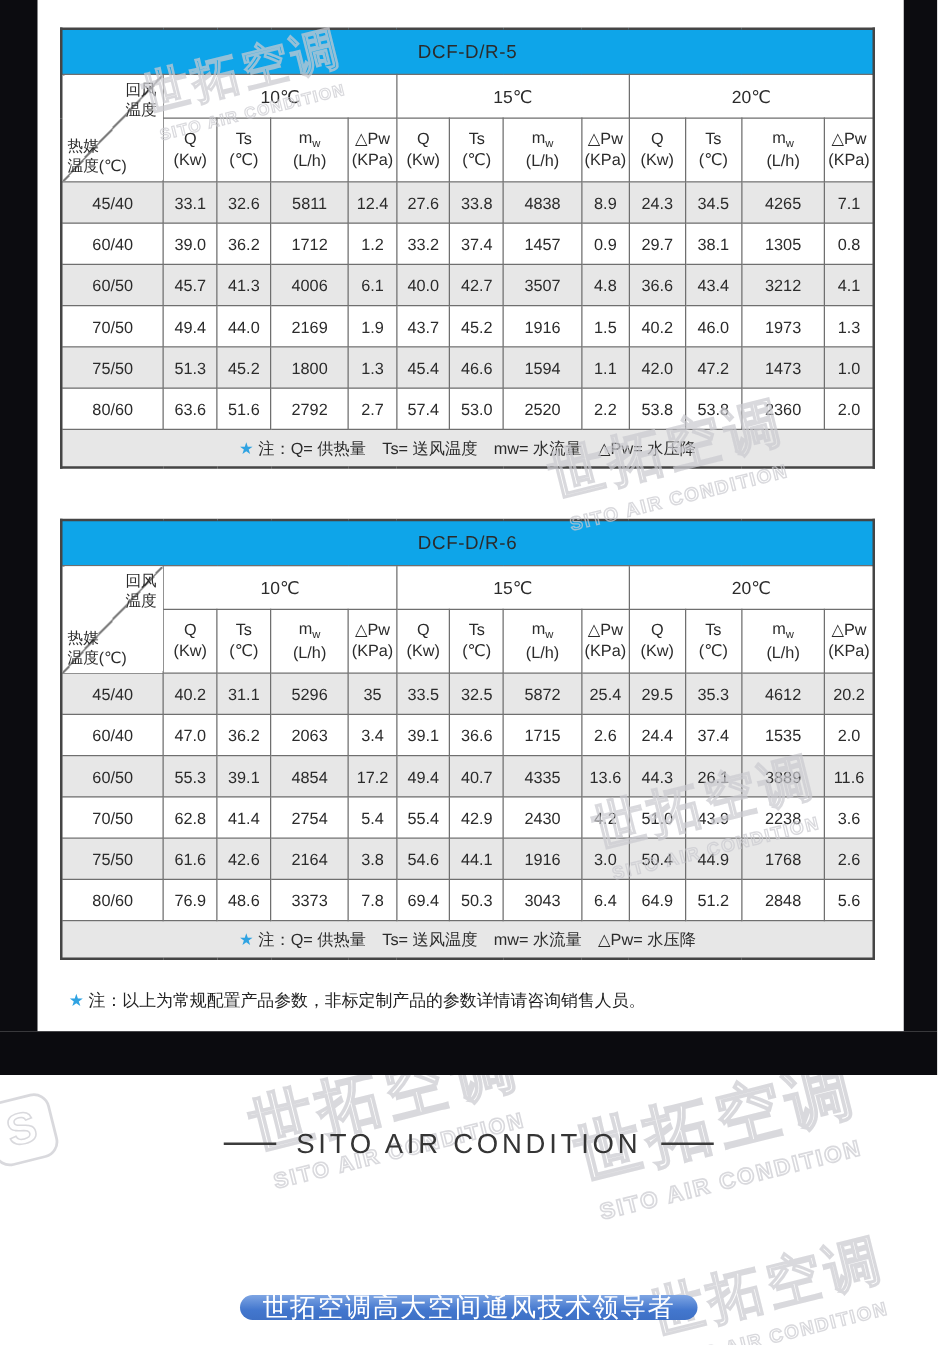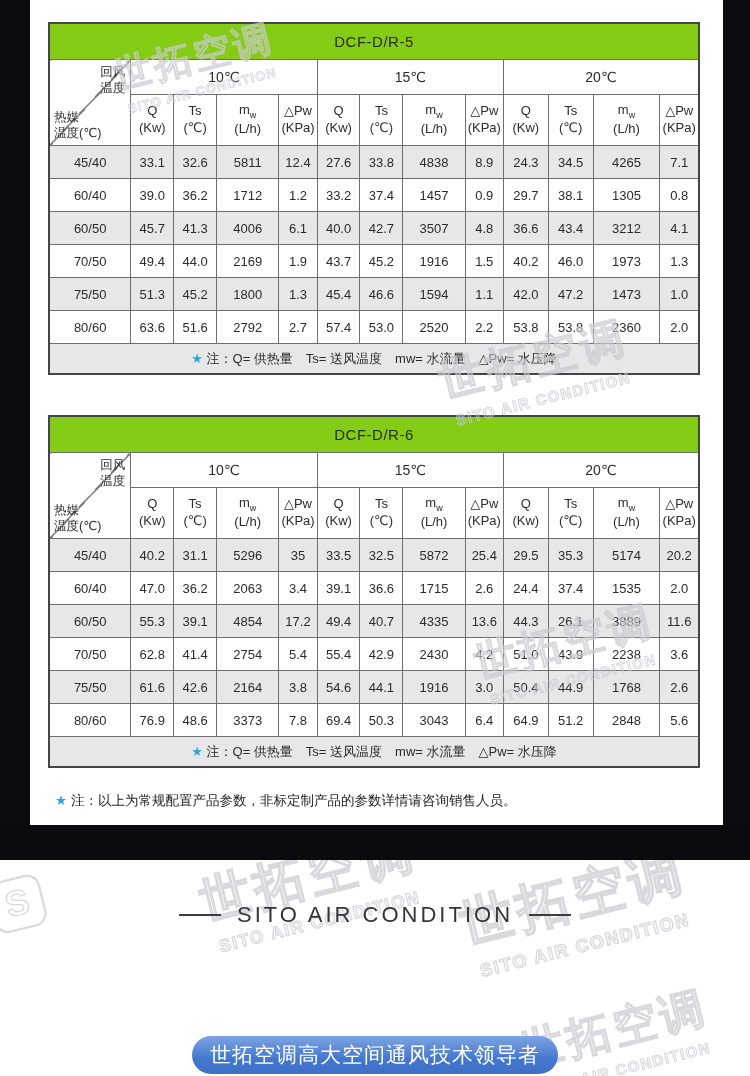--- a/index.html
+++ b/index.html
@@ -17,21 +17,21 @@
       -webkit-text-stroke:1.1px rgba(203,203,208,.72);text-align:center;}
   .wm-cn{font-size:44px;font-weight:800;letter-spacing:4px;white-space:nowrap;}
   .wm-en{font-size:15px;font-weight:700;letter-spacing:1.5px;white-space:nowrap;margin-top:2px;}
   .wm-logo{width:44px;height:44px;border:2px solid rgba(203,203,208,.72);border-radius:12px;
            margin:0 auto 4px;font-size:32px;font-weight:800;line-height:42px;text-align:center;}
 
   
   table.spec{position:absolute;left:48px;width:652px;border-collapse:collapse;table-layout:fixed;
              border:2px solid #454545;background:#fff;z-index:2;}
   table.spec td{border:1px solid #6f6f6f;text-align:center;color:#2b2b2b;padding:0;}
-  .title-cell{height:35px;background:#84cc16;font-size:15px;letter-spacing:.5px;}
+  .title-cell{height:35px;background:#0ea5e9;font-size:15px;letter-spacing:.5px;}
   .temp-cell{height:34px;font-size:14px;background:#fff;}
   td.corner{position:relative;background-color:#fff;
     background-image:linear-gradient(to bottom right,transparent calc(50% - .8px),
       #777 calc(50% - .8px),#777 calc(50% + .8px),transparent calc(50% + .8px));}
   .c-tr{position:absolute;top:4px;right:5px;white-space:pre-line;font-size:12.5px;line-height:1.3;text-align:left;}
   .c-bl{position:absolute;bottom:4px;left:4px;white-space:pre-line;font-size:12.5px;line-height:1.3;text-align:left;}
   .sub-cell{height:50px;font-size:13px;line-height:1.3;background:#fff;}
   .sub-cell sub{font-size:9px;}
   .data-row td{height:32px;font-size:13px;background:#fff;}
   .data-row.gray td{background:#e7e7e7;}
@@ -42,21 +42,21 @@
   .footnote{position:absolute;left:55px;top:792px;font-size:13.5px;color:#222;z-index:3;}
 
   
   .brand-row{position:absolute;left:0;right:0;top:902px;display:flex;align-items:center;
              justify-content:center;gap:16px;z-index:7;}
   .brand-line{width:42px;height:2px;background:#3c3c3c;}
   .brand-text{font-size:22px;letter-spacing:3px;color:#353535;}
   .product-title{position:absolute;left:0;right:0;top:942px;margin:0;text-align:center;
                  font-size:62px;font-weight:900;letter-spacing:14px;padding-left:14px;
                  color:#0a0a0a;z-index:7;}
-  .banner{position:absolute;top:1036px;left:50%;transform:translateX(-50%);width:366px;height:38px;
+  .banner{position:absolute;top:1036px;left:50%;transform:translateX(-50%);width:366px;height:20px;
           border-radius:20px;display:flex;align-items:center;justify-content:center;
           font-size:21px;color:#ffffff;letter-spacing:1px;z-index:7;
           background:linear-gradient(180deg,#7ea5e3 0%,#4377ce 60%,#3e70c5 100%);}
 </style>
 </head>
 <body>
 
 <div class="page">
 
   <div class="wm" style="left:100px;top:26px;transform:rotate(-14deg) scale(.85);">
@@ -352,21 +352,21 @@
           <td class="val">40.2</td>
           <td class="val">31.1</td>
           <td class="val">5296</td>
           <td class="val">35</td>
           <td class="val">33.5</td>
           <td class="val">32.5</td>
           <td class="val">5872</td>
           <td class="val">25.4</td>
           <td class="val">29.5</td>
           <td class="val">35.3</td>
-          <td class="val">5174</td>
+          <td class="val">4612</td>
           <td class="val">20.2</td>
         </tr>
         <tr class="data-row">
           <td class="row-label">60/40</td>
           <td class="val">47.0</td>
           <td class="val">36.2</td>
           <td class="val">2063</td>
           <td class="val">3.4</td>
           <td class="val">39.1</td>
           <td class="val">36.6</td>

